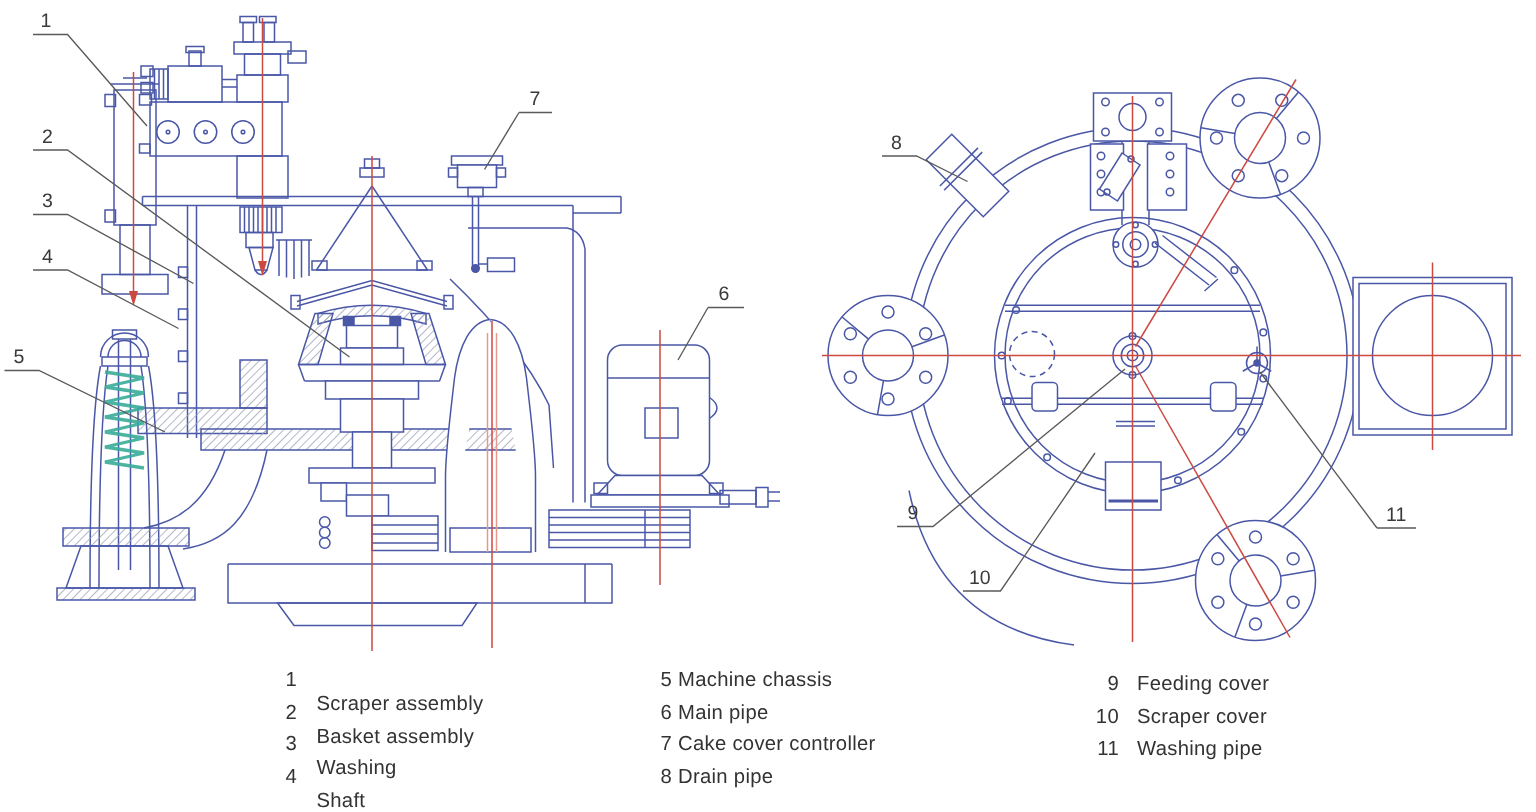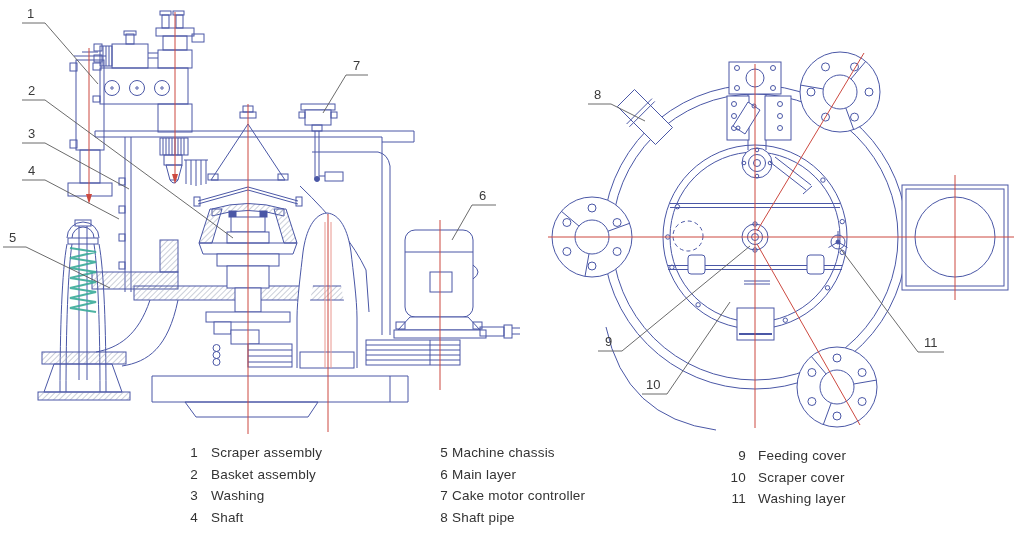--- a/index.html
+++ b/index.html
@@ -4,21 +4,21 @@
 <style>
   html,body{margin:0;padding:0;background:#fff;}
   .stage{position:relative;width:1024px;height:541px;background:#ffffff;overflow:hidden;
          font-family:"Liberation Sans",sans-serif;}
   .stage svg{position:absolute;left:0;top:0;}
   .callout{position:absolute;font-size:13px;color:#3a3a3a;line-height:14px;}
   .legend-row{position:absolute;display:flex;font-size:13.5px;color:#333;letter-spacing:.2px;}
   .lnum{display:inline-block;text-align:right;}
   .c1 .lnum,.c2 .lnum{width:20px;}
   .c3 .lnum{width:32px;}
-  .c1 .llab{margin-left:13px;}
+  .c1 .llab{margin-left:13px;margin-top:16px;}
   .c2 .llab{margin-left:4px;}
   .c3 .llab{margin-left:12px;}
 </style>
 </head>
 <body>
 
 <div class="stage">
 
 <svg width="1024" height="541" viewBox="0 0 1024 541">
   <defs>
@@ -340,38 +340,38 @@
       <span class="lnum">4</span>
       <span class="llab">Shaft</span>
     </div>
 
     <div class="legend-row c2" style="left:428px;top:445px;">
       <span class="lnum">5</span>
       <span class="llab">Machine chassis</span>
     </div>
     <div class="legend-row c2" style="left:428px;top:467px;">
       <span class="lnum">6</span>
-      <span class="llab">Main layer</span>
+      <span class="llab">Main pipe</span>
     </div>
     <div class="legend-row c2" style="left:428px;top:488px;">
       <span class="lnum">7</span>
-      <span class="llab">Cake motor controller</span>
+      <span class="llab">Cake cover controller</span>
     </div>
     <div class="legend-row c2" style="left:428px;top:510px;">
       <span class="lnum">8</span>
-      <span class="llab">Shaft pipe</span>
+      <span class="llab">Drain pipe</span>
     </div>
 
     <div class="legend-row c3" style="left:714px;top:448px;">
       <span class="lnum">9</span>
       <span class="llab">Feeding cover</span>
     </div>
     <div class="legend-row c3" style="left:714px;top:470px;">
       <span class="lnum">10</span>
       <span class="llab">Scraper cover</span>
     </div>
     <div class="legend-row c3" style="left:714px;top:491px;">
       <span class="lnum">11</span>
-      <span class="llab">Washing layer</span>
+      <span class="llab">Washing pipe</span>
     </div>
   </div>
 
 </div>
 
 </body></html>

